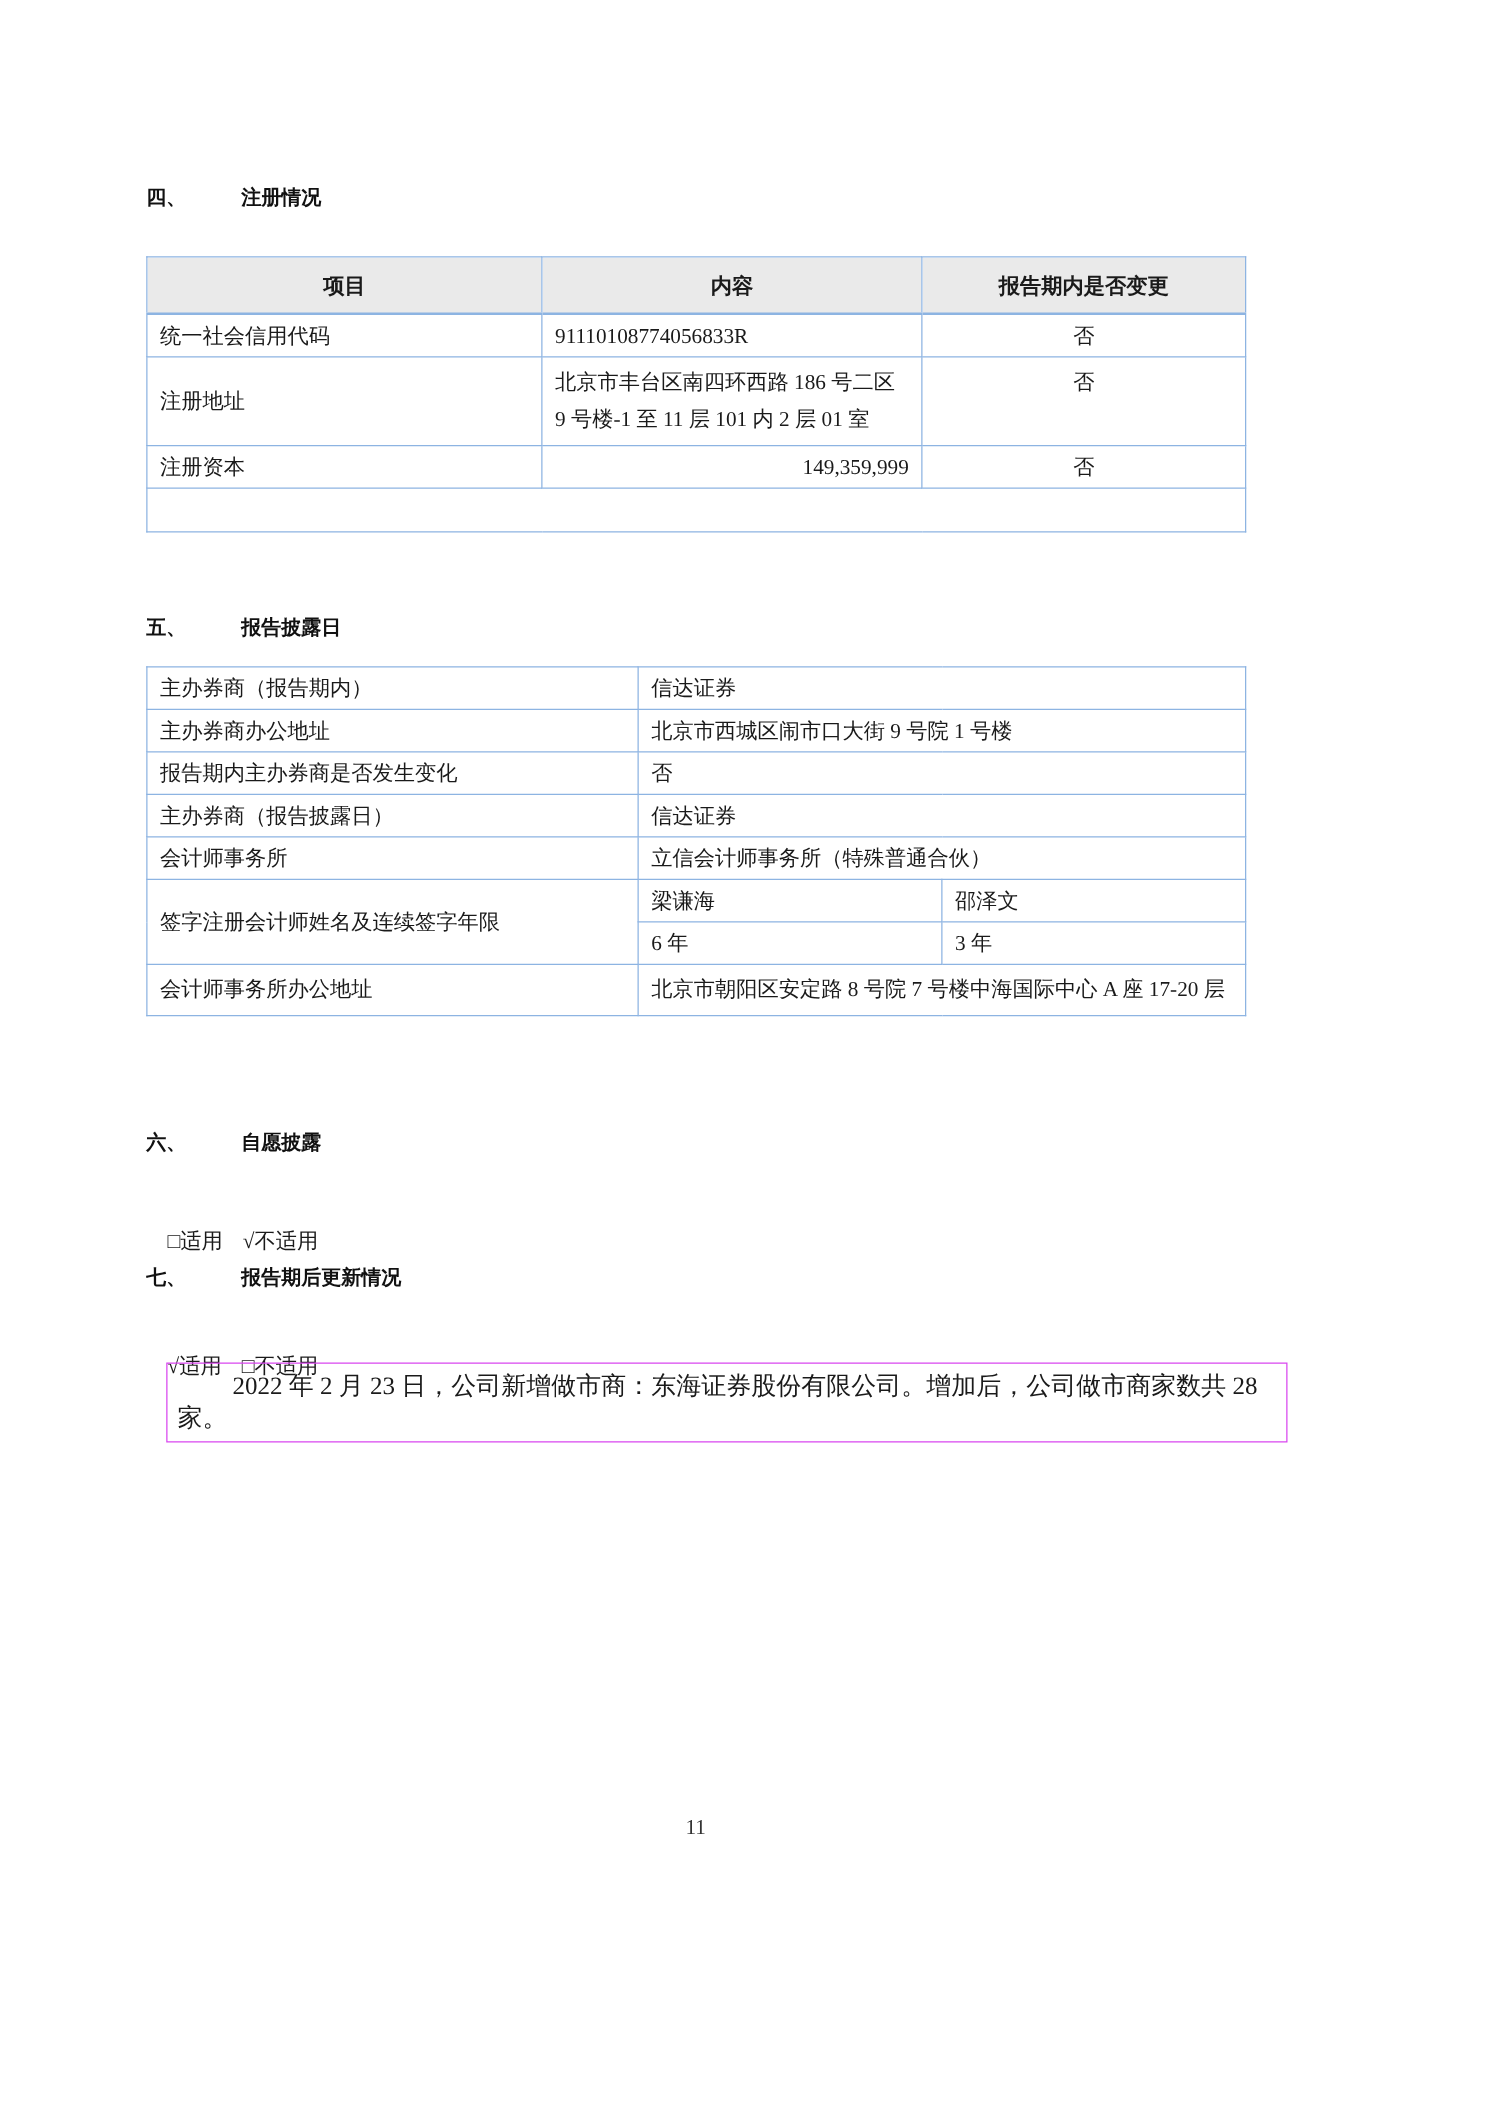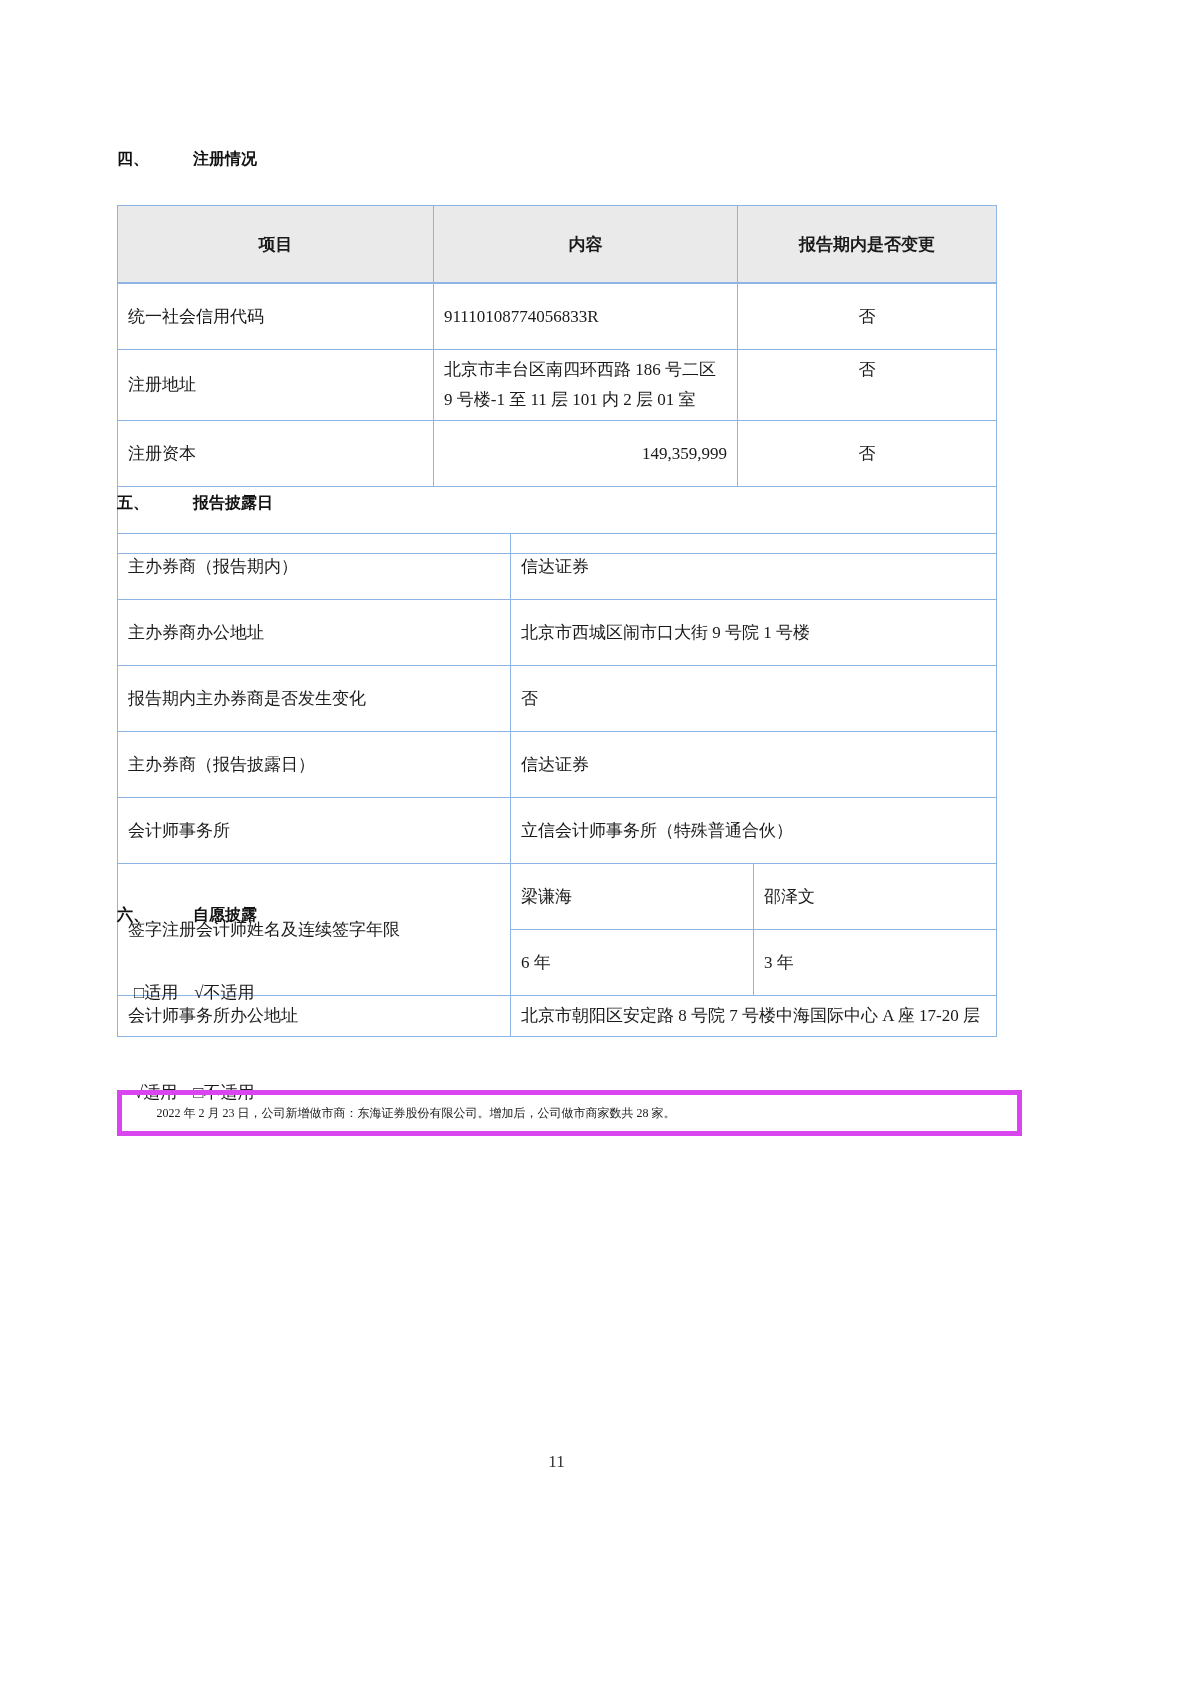--- a/index.html
+++ b/index.html
@@ -11,43 +11,44 @@
     margin:0;font-family:"Liberation Sans","DejaVu Sans",sans-serif;
     font-size:16px;font-weight:bold;color:#111;line-height:26px;
   }
   .sec-num{display:inline-block;width:76px;}
 
   table.tbl{
     border-collapse:collapse;table-layout:fixed;width:879px;
     font-size:17px;color:#1a1a1a;
   }
   table.tbl td, table.tbl th{
-    border:1px solid #8DB4E2;padding:19px 10px;line-height:27px;
+    border:1px solid #8DB4E2;padding:3px 10px;line-height:27px;
     overflow:hidden;
   }
   table.tbl th{
     background:#EAEAEA;font-weight:bold;text-align:center;height:38px;
     border-bottom:2px solid #8DB4E2;
   }
   .c-left{text-align:left;}
   .c-center{text-align:center;}
   .c-right{text-align:right;}
   .v-top{vertical-align:top;}
   .v-mid{vertical-align:middle;}
   tr.r-std{height:33px;}
   tr.r-tall td{padding-top:5px;padding-bottom:5px;line-height:30px;}
   tr.r-empty td{height:28px;border-top:1px solid #8DB4E2;}
   .wrap-cjk{word-break:break-all;}
 
   .applicability{font-size:17px;line-height:22px;white-space:pre;}
   .applicability .ap-part{margin-right:16px;}
 
   .note-box{
-    border:5px solid #d946ef;font-size:12px;line-height:26px;
+    border:1px solid #d946ef;font-size:20px;line-height:26px;
     padding:5px 8px;
+    margin-left:16px;
   }
   .note-box p{margin:0;text-indent:2.2em;word-break:break-all;}
 
   .page-number{
     position:absolute;left:117px;width:879px;text-align:center;
     font-size:17px;color:#333;
   }
 </style>
 </head>
 <body>
@@ -151,20 +152,25 @@
   <div class="block applicability" style="top:960px">
     <span class="ap-part">□适用</span><span class="ap-part">√不适用</span>
   </div>
 
   <div class="block" style="top:902px">
     <h2 class="sec-heading">
       <span class="sec-num">六、</span><span class="sec-title">自愿披露</span>
     </h2>
   </div>
 
+  <div class="block" style="top:1010px">
+    <h2 class="sec-heading">
+      <span class="sec-num">七、</span><span class="sec-title">报告期后更新情况</span>
+    </h2>
+  </div>
 
   <div class="block applicability" style="top:1060px">
     <span class="ap-part">√适用</span><span class="ap-part">□不适用</span>
   </div>
 
   <div class="block note-box" style="top:1090px">
     <p>2022 年 2 月 23 日，公司新增做市商：东海证券股份有限公司。增加后，公司做市商家数共 28 家。</p>
   </div>
 
   <div class="page-number" style="top:1452px">11</div>

